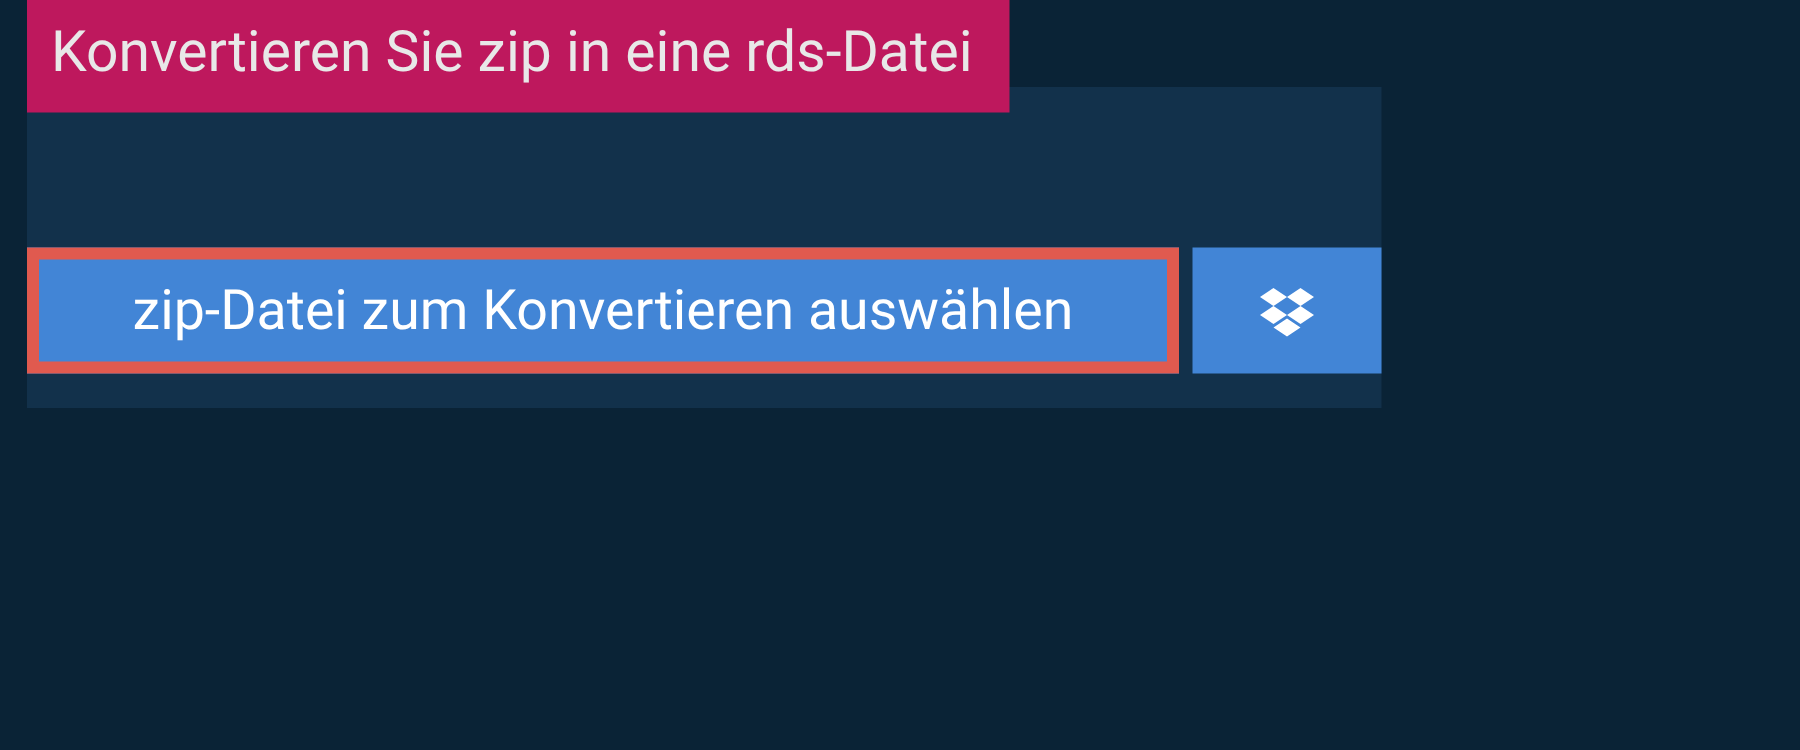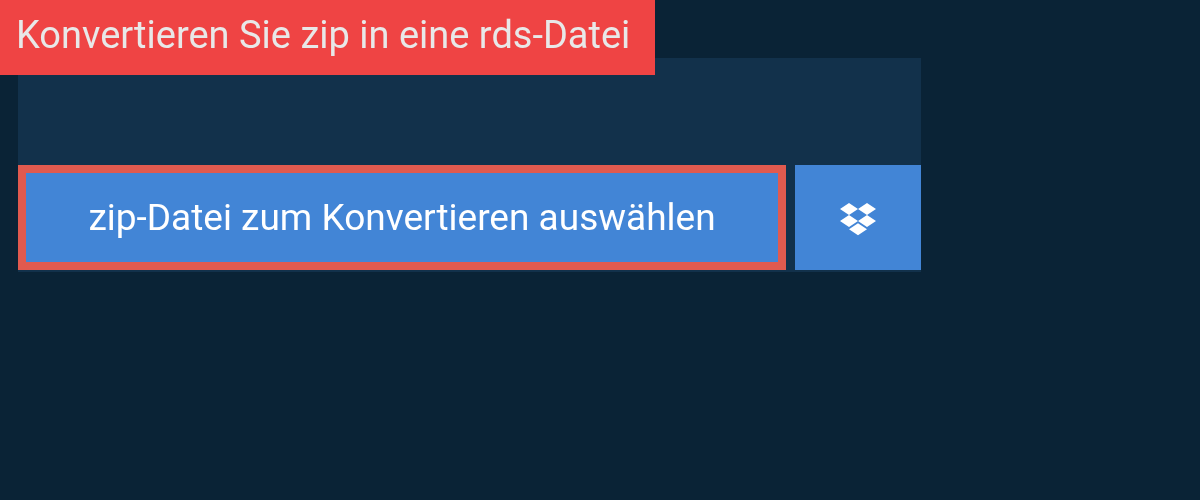--- a/index.html
+++ b/index.html
@@ -17,37 +17,37 @@
     .card {
       position: absolute;
       left: 18px;
       top: 58px;
       width: 903px;
       height: 214px;
       background-color: #12314b;
     }
     .title-bar {
       position: absolute;
-      left: 0;
+      left: 18px;
       top: -1px;
-      background-color: #ef4444;
+      background-color: #be185d;
       padding: 14px 25px 18px 16px;
     }
     .title-text {
       color: #e8e8e8;
       font-size: 38px;
       font-weight: 400;
       white-space: nowrap;
     }
     .button-row {
       position: absolute;
       left: 18px;
       top: 165px;
       width: 903px;
-      height: 105px;
+      height: 84px;
       display: flex;
       align-items: stretch;
     }
     .select-file-button {
       flex: 0 0 768px;
       background-color: #4285d6;
       border: 8px solid #e05a4f;
       display: flex;
       align-items: center;
       justify-content: center;

